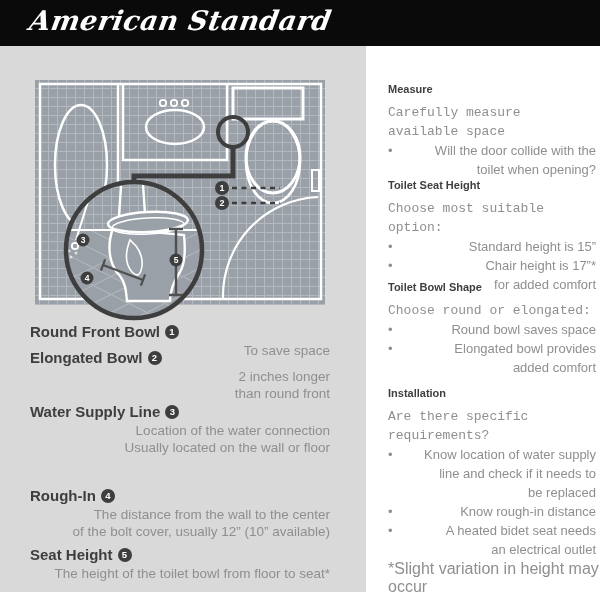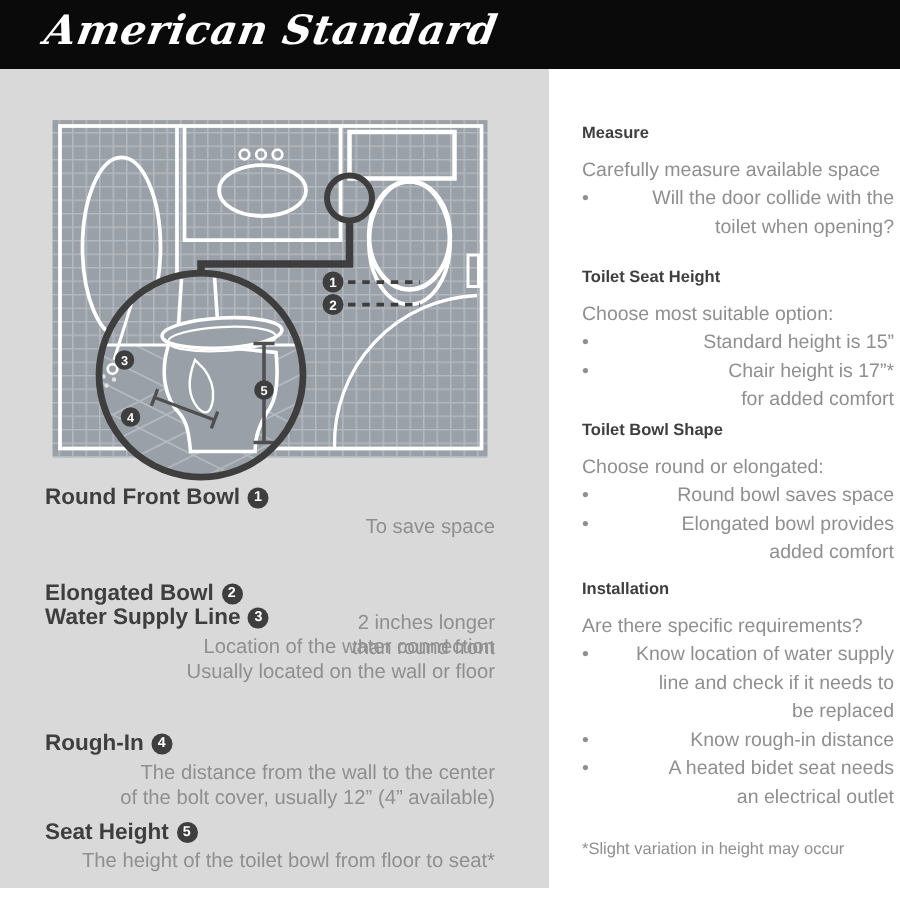--- a/index.html
+++ b/index.html
@@ -27,26 +27,26 @@
   .legend-item{position:absolute;left:30px;width:300px;text-align:right;}
   .legend-label{display:flex;justify-content:flex-start;align-items:center;gap:5px;
                 font-size:15px;font-weight:bold;color:var(--heading);line-height:19px;}
   .legend-desc{font-size:13.5px;color:var(--body_text);line-height:17px;white-space:pre-line;margin-top:1px;text-align:right;}
   .badge{display:inline-block;width:14px;height:14px;border-radius:50%;background:var(--accent_dark);
          color:#fff;font-size:9.5px;font-weight:bold;line-height:14px;text-align:center;flex:none;}
 
   
   .section{position:absolute;left:388px;width:208px;}
   .section h3{font-size:11px;font-weight:bold;color:var(--heading);line-height:19px;margin-bottom:4px;}
-  .section .intro{font-size:13px;color:var(--body_text);line-height:19px;}
+  .section .intro{font-size:13px;color:var(--body_text);line-height:19px;font-family:Liberation Mono, monospace;}
   .section ul{list-style:none;}
   .section li{display:flex;font-size:13px;color:var(--body_text);line-height:19px;}
   .section li .b{width:11px;flex:none;}
   .section li .bt{flex:1;white-space:pre-line;text-align:right;}
-  .footnote{position:absolute;left:388px;top:560px;font-size:11px;color:var(--body_text);}
+  .footnote{position:absolute;left:388px;top:560px;font-size:16px;color:var(--body_text);}
 </style>
 </head>
 <body>
 
 <div class="page">
 
   <div class="banner">
     <div class="logo">American Standard</div>
   </div>
 
@@ -168,21 +168,21 @@
   </svg>
 
   <div class="legend-item" style="top:322px">
     <div class="legend-label">
       <span>Round Front Bowl</span>
       <span class="badge">1</span>
     </div>
     <div class="legend-desc">To save space</div>
   </div>
 
-  <div class="legend-item" style="top:386px">
+  <div class="legend-item" style="top:348px">
     <div class="legend-label">
       <span>Elongated Bowl</span>
       <span class="badge">2</span>
     </div>
     <div class="legend-desc">2 inches longer
 than round front</div>
   </div>
 
   <div class="legend-item" style="top:402px">
     <div class="legend-label">
@@ -192,21 +192,21 @@
     <div class="legend-desc">Location of the water connection
 Usually located on the wall or floor</div>
   </div>
 
   <div class="legend-item" style="top:486px">
     <div class="legend-label">
       <span>Rough-In</span>
       <span class="badge">4</span>
     </div>
     <div class="legend-desc">The distance from the wall to the center
-of the bolt cover, usually 12” (4” available)</div>
+of the bolt cover, usually 12” (10” available)</div>
   </div>
 
   <div class="legend-item" style="top:545px">
     <div class="legend-label">
       <span>Seat Height</span>
       <span class="badge">5</span>
     </div>
     <div class="legend-desc">The height of the toilet bowl from floor to seat*</div>
   </div>
 

